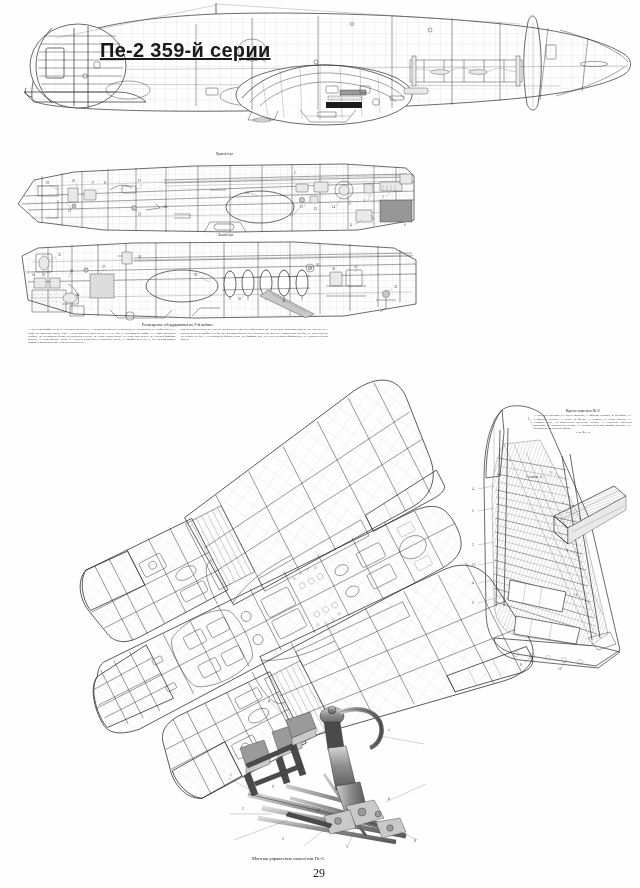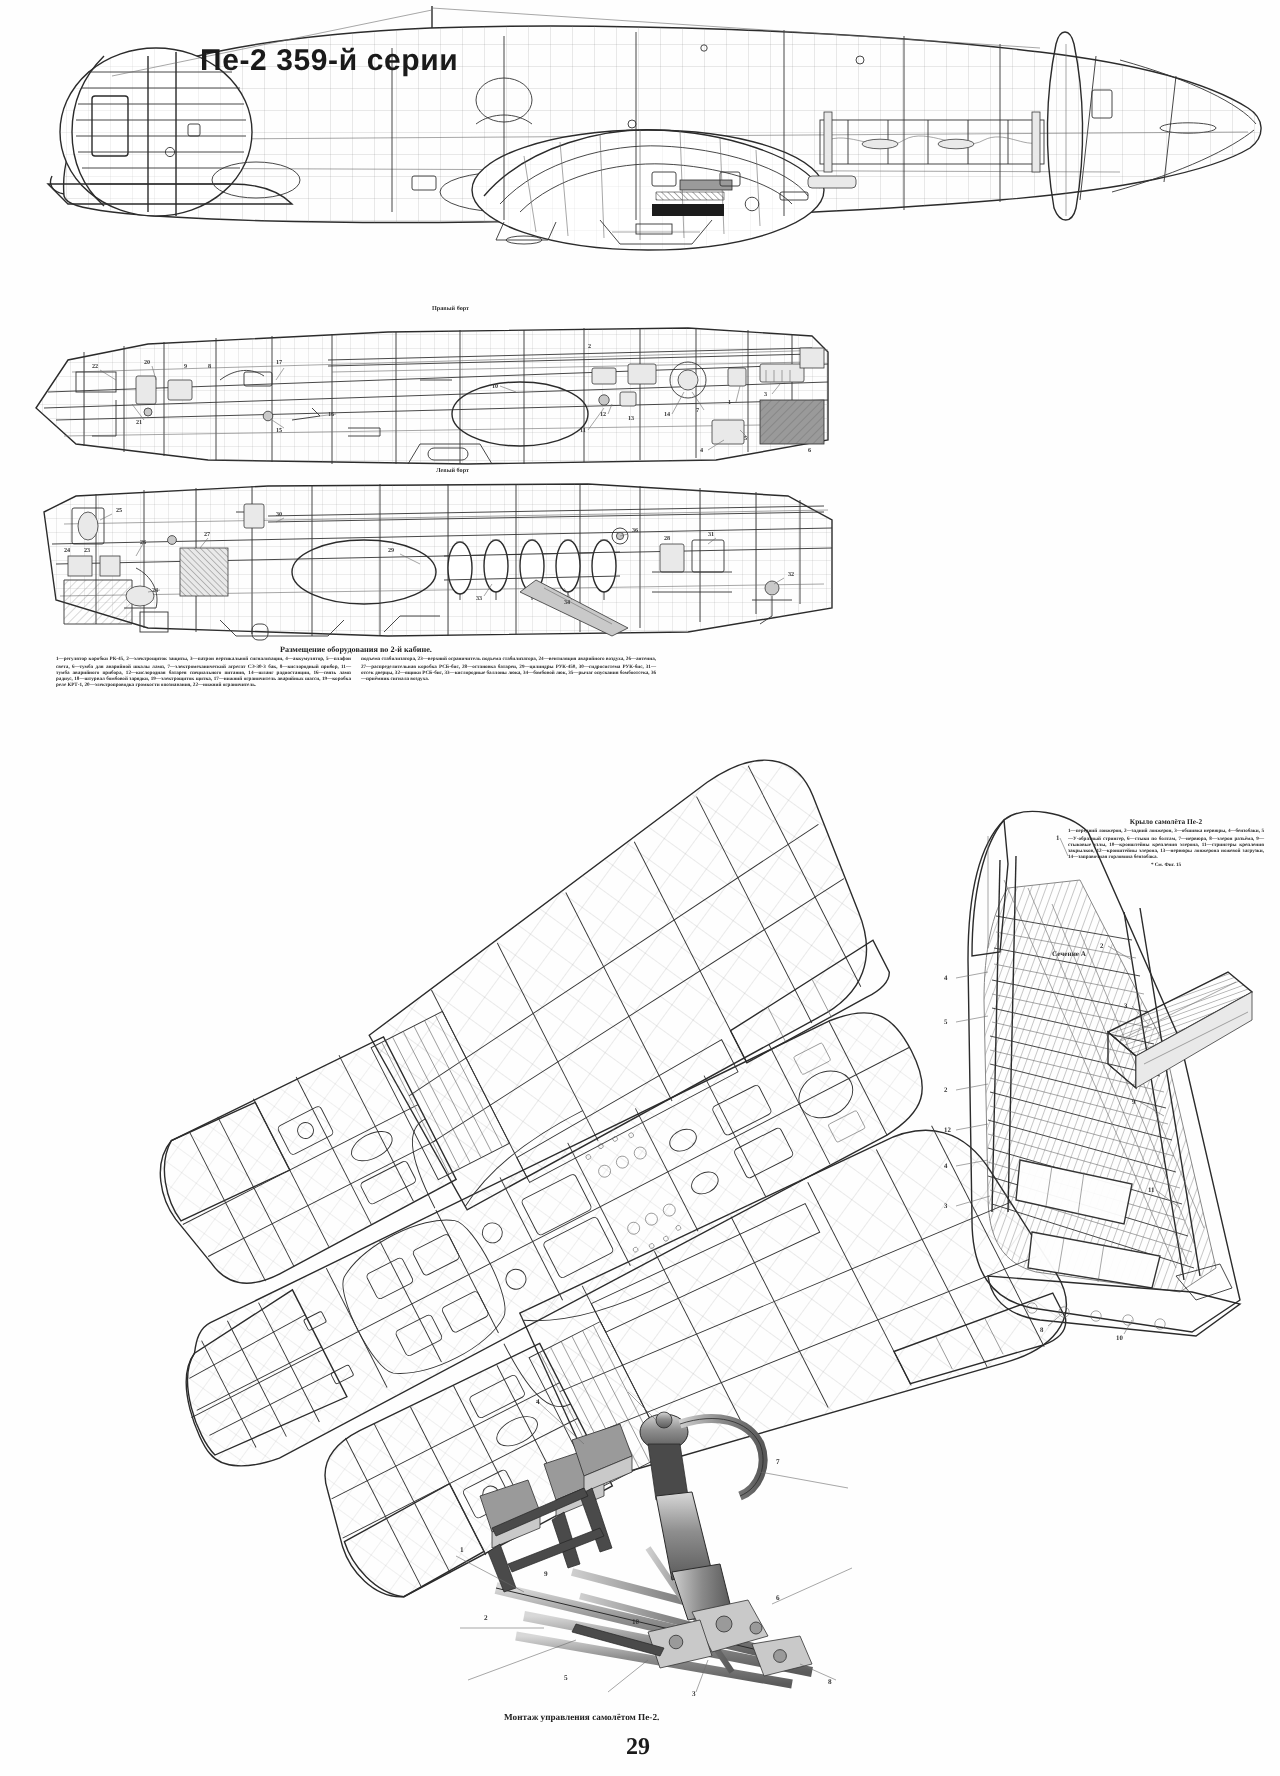--- a/index.html
+++ b/index.html
@@ -1,36 +1,36 @@
 <!DOCTYPE html>
 <html><head>
 <meta charset="utf-8">
 <style>
   html,body{margin:0;padding:0;background:#ffffff;}
   body{width:640px;height:888px;position:relative;overflow:hidden;
        font-family:"Liberation Serif",serif;color:#1a1a1a;}
   .page{position:absolute;inset:0;background:#fefefe;}
 
   
-  .abs{position:absolute;font-weight:bold;}
+  .abs{position:absolute;}
   .ttl{font-family:"Liberation Sans",sans-serif;font-weight:bold;}
   svg{display:block;overflow:visible;}
   .ln{fill:none;stroke:#2b2b2b;stroke-width:.7;}
   .ln2{fill:none;stroke:#333;stroke-width:.45;}
   .thin{fill:none;stroke:#6b6b6b;stroke-width:.3;}
   .vthin{fill:none;stroke:#8a8a8a;stroke-width:.22;}
   .fillw{fill:#ffffff;stroke:#2b2b2b;stroke-width:.7;}
   .fillg{fill:#e9e9e9;stroke:#3a3a3a;stroke-width:.4;}
   .fillgd{fill:#c9c9c9;stroke:#333;stroke-width:.4;}
   .fillgdd{fill:#9a9a9a;stroke:#2e2e2e;stroke-width:.4;}
   .dk{fill:#4a4a4a;stroke:#242424;stroke-width:.35;}
   .blk{fill:#1c1c1c;}
 
   
-  #title{left:100px;top:12px;font-size:15px;letter-spacing:.3px;}
+  #title{left:100px;top:26px;font-size:20px;letter-spacing:.3px;text-decoration:underline;}
 
   
   .micro{font-size:2.55px;line-height:3.15px;text-align:justify;
          color:#2a2a2a;font-family:"Liberation Serif",serif;
          -webkit-font-smoothing:none;}
   .microhd{font-size:4.1px;text-align:center;color:#1e1e1e;
            font-family:"Liberation Serif",serif;margin-bottom:1.4px;}
   .tinylbl{font-size:3.1px;color:#333;font-family:"Liberation Serif",serif;}
   .caplbl{font-size:4.6px;color:#222;font-family:"Liberation Serif",serif;}
   #pageno{font-size:12px;font-family:"Liberation Serif",serif;color:#1a1a1a;}

